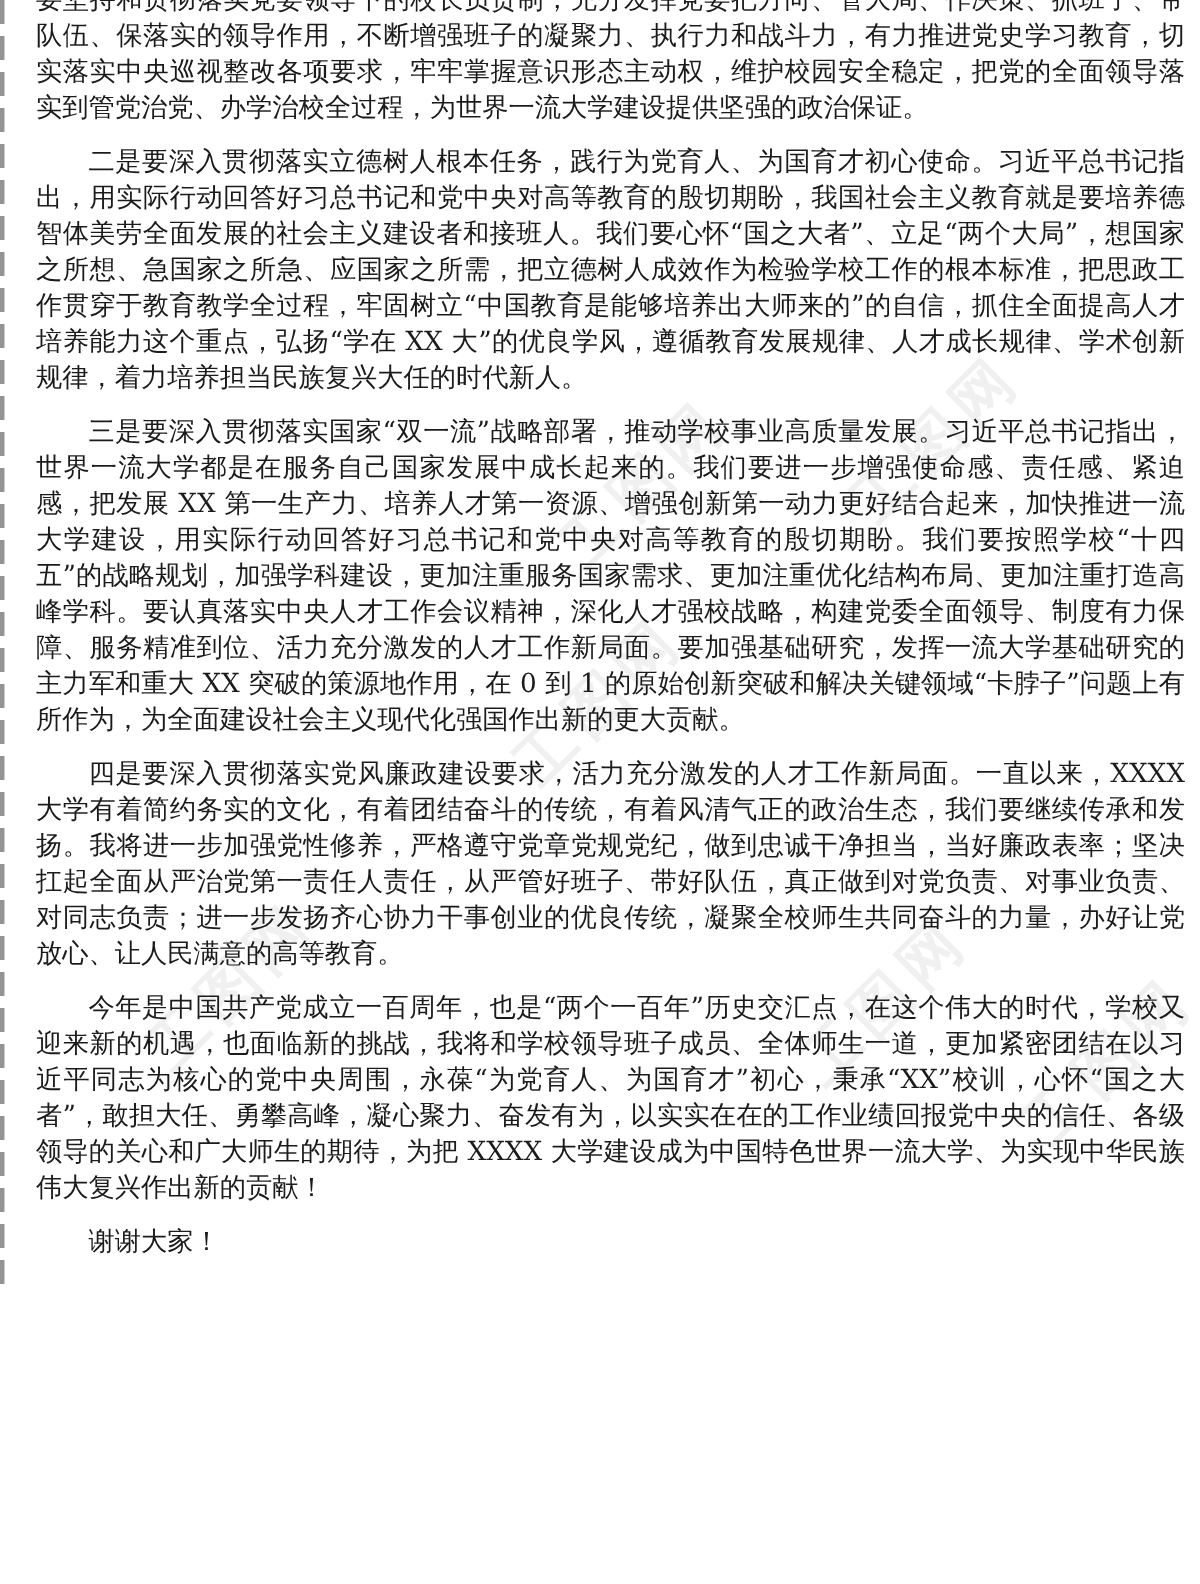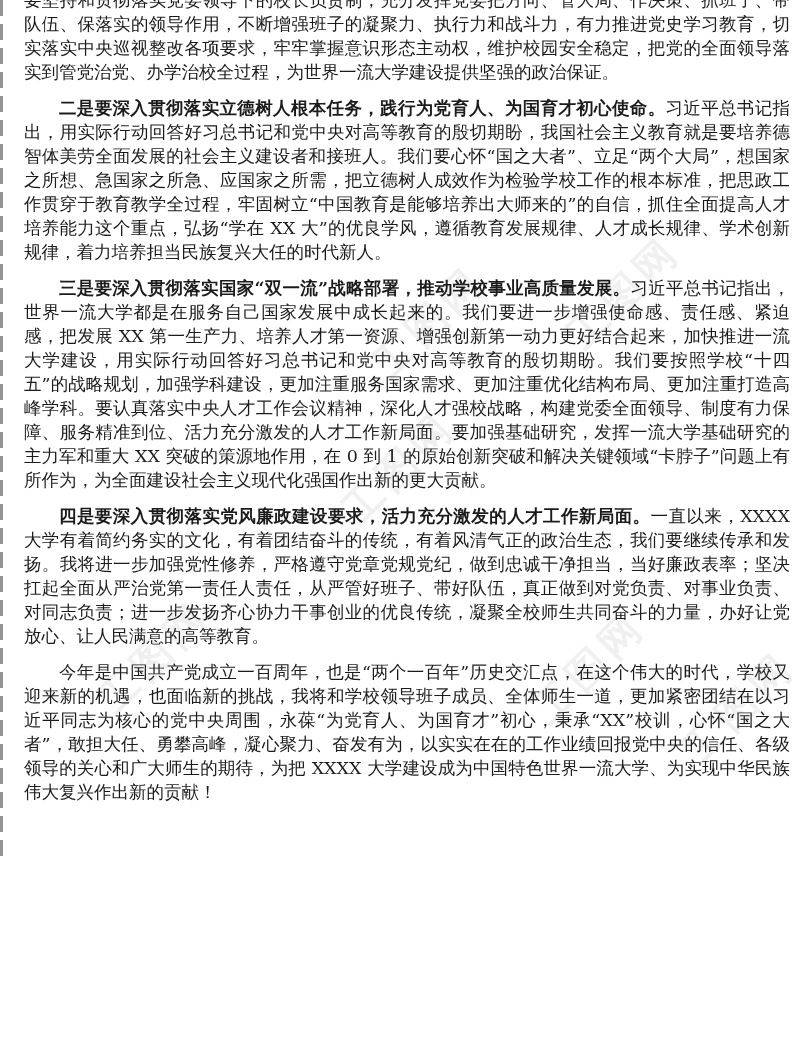--- a/index.html
+++ b/index.html
@@ -49,21 +49,21 @@
     line-height: 24px;
     text-align: justify;
     text-justify: inter-ideograph;
     text-indent: 2em;
     word-break: break-all;
   }
   .content p.continuation {
     text-indent: 0;
   }
   .content .lead {
-    font-weight: bold;
+    font-weight: normal;
   }
   
   .watermark {
     position: absolute;
     transform: rotate(-45deg);
     font-size: 40px;
     font-weight: bold;
     letter-spacing: 6px;
     color: #000000;
     opacity: 0.055;
@@ -96,15 +96,16 @@
     <p class="continuation"><span>要坚持和贯彻落实党委领导下的校长负责制，充分发挥党委把方向、管大局、作决策、抓班子、带队伍、保落实的领导作用，不断增强班子的凝聚力、执行力和战斗力，有力推进党史学习教育，切实落实中央巡视整改各项要求，牢牢掌握意识形态主动权，维护校园安全稳定，把党的全面领导落实到管党治党、办学治校全过程，为世界一流大学建设提供坚强的政治保证。</span></p>
 
     <p><span class="lead">二是要深入贯彻落实立德树人根本任务，践行为党育人、为国育才初心使命。</span><span>习近平总书记指出，用实际行动回答好习总书记和党中央对高等教育的殷切期盼，我国社会主义教育就是要培养德智体美劳全面发展的社会主义建设者和接班人。我们要心怀“国之大者”、立足“两个大局”，想国家之所想、急国家之所急、应国家之所需，把立德树人成效作为检验学校工作的根本标准，把思政工作贯穿于教育教学全过程，牢固树立“中国教育是能够培养出大师来的”的自信，抓住全面提高人才培养能力这个重点，弘扬“学在 XX 大”的优良学风，遵循教育发展规律、人才成长规律、学术创新规律，着力培养担当民族复兴大任的时代新人。</span></p>
 
     <p><span class="lead">三是要深入贯彻落实国家“双一流”战略部署，推动学校事业高质量发展。</span><span>习近平总书记指出，世界一流大学都是在服务自己国家发展中成长起来的。我们要进一步增强使命感、责任感、紧迫感，把发展 XX 第一生产力、培养人才第一资源、增强创新第一动力更好结合起来，加快推进一流大学建设，用实际行动回答好习总书记和党中央对高等教育的殷切期盼。我们要按照学校“十四五”的战略规划，加强学科建设，更加注重服务国家需求、更加注重优化结构布局、更加注重打造高峰学科。要认真落实中央人才工作会议精神，深化人才强校战略，构建党委全面领导、制度有力保障、服务精准到位、活力充分激发的人才工作新局面。要加强基础研究，发挥一流大学基础研究的主力军和重大 XX 突破的策源地作用，在 0 到 1 的原始创新突破和解决关键领域“卡脖子”问题上有所作为，为全面建设社会主义现代化强国作出新的更大贡献。</span></p>
 
     <p><span class="lead">四是要深入贯彻落实党风廉政建设要求，活力充分激发的人才工作新局面。</span><span>一直以来，XXXX 大学有着简约务实的文化，有着团结奋斗的传统，有着风清气正的政治生态，我们要继续传承和发扬。我将进一步加强党性修养，严格遵守党章党规党纪，做到忠诚干净担当，当好廉政表率；坚决扛起全面从严治党第一责任人责任，从严管好班子、带好队伍，真正做到对党负责、对事业负责、对同志负责；进一步发扬齐心协力干事创业的优良传统，凝聚全校师生共同奋斗的力量，办好让党放心、让人民满意的高等教育。</span></p>
 
     <p><span>今年是中国共产党成立一百周年，也是“两个一百年”历史交汇点，在这个伟大的时代，学校又迎来新的机遇，也面临新的挑战，我将和学校领导班子成员、全体师生一道，更加紧密团结在以习近平同志为核心的党中央周围，永葆“为党育人、为国育才”初心，秉承“XX”校训，心怀“国之大者”，敢担大任、勇攀高峰，凝心聚力、奋发有为，以实实在在的工作业绩回报党中央的信任、各级领导的关心和广大师生的期待，为把 XXXX 大学建设成为中国特色世界一流大学、为实现中华民族伟大复兴作出新的贡献！</span></p>
 
+    <p><span>谢谢大家！</span></p>
 
   </div>
 </div>
 
 </body></html>

